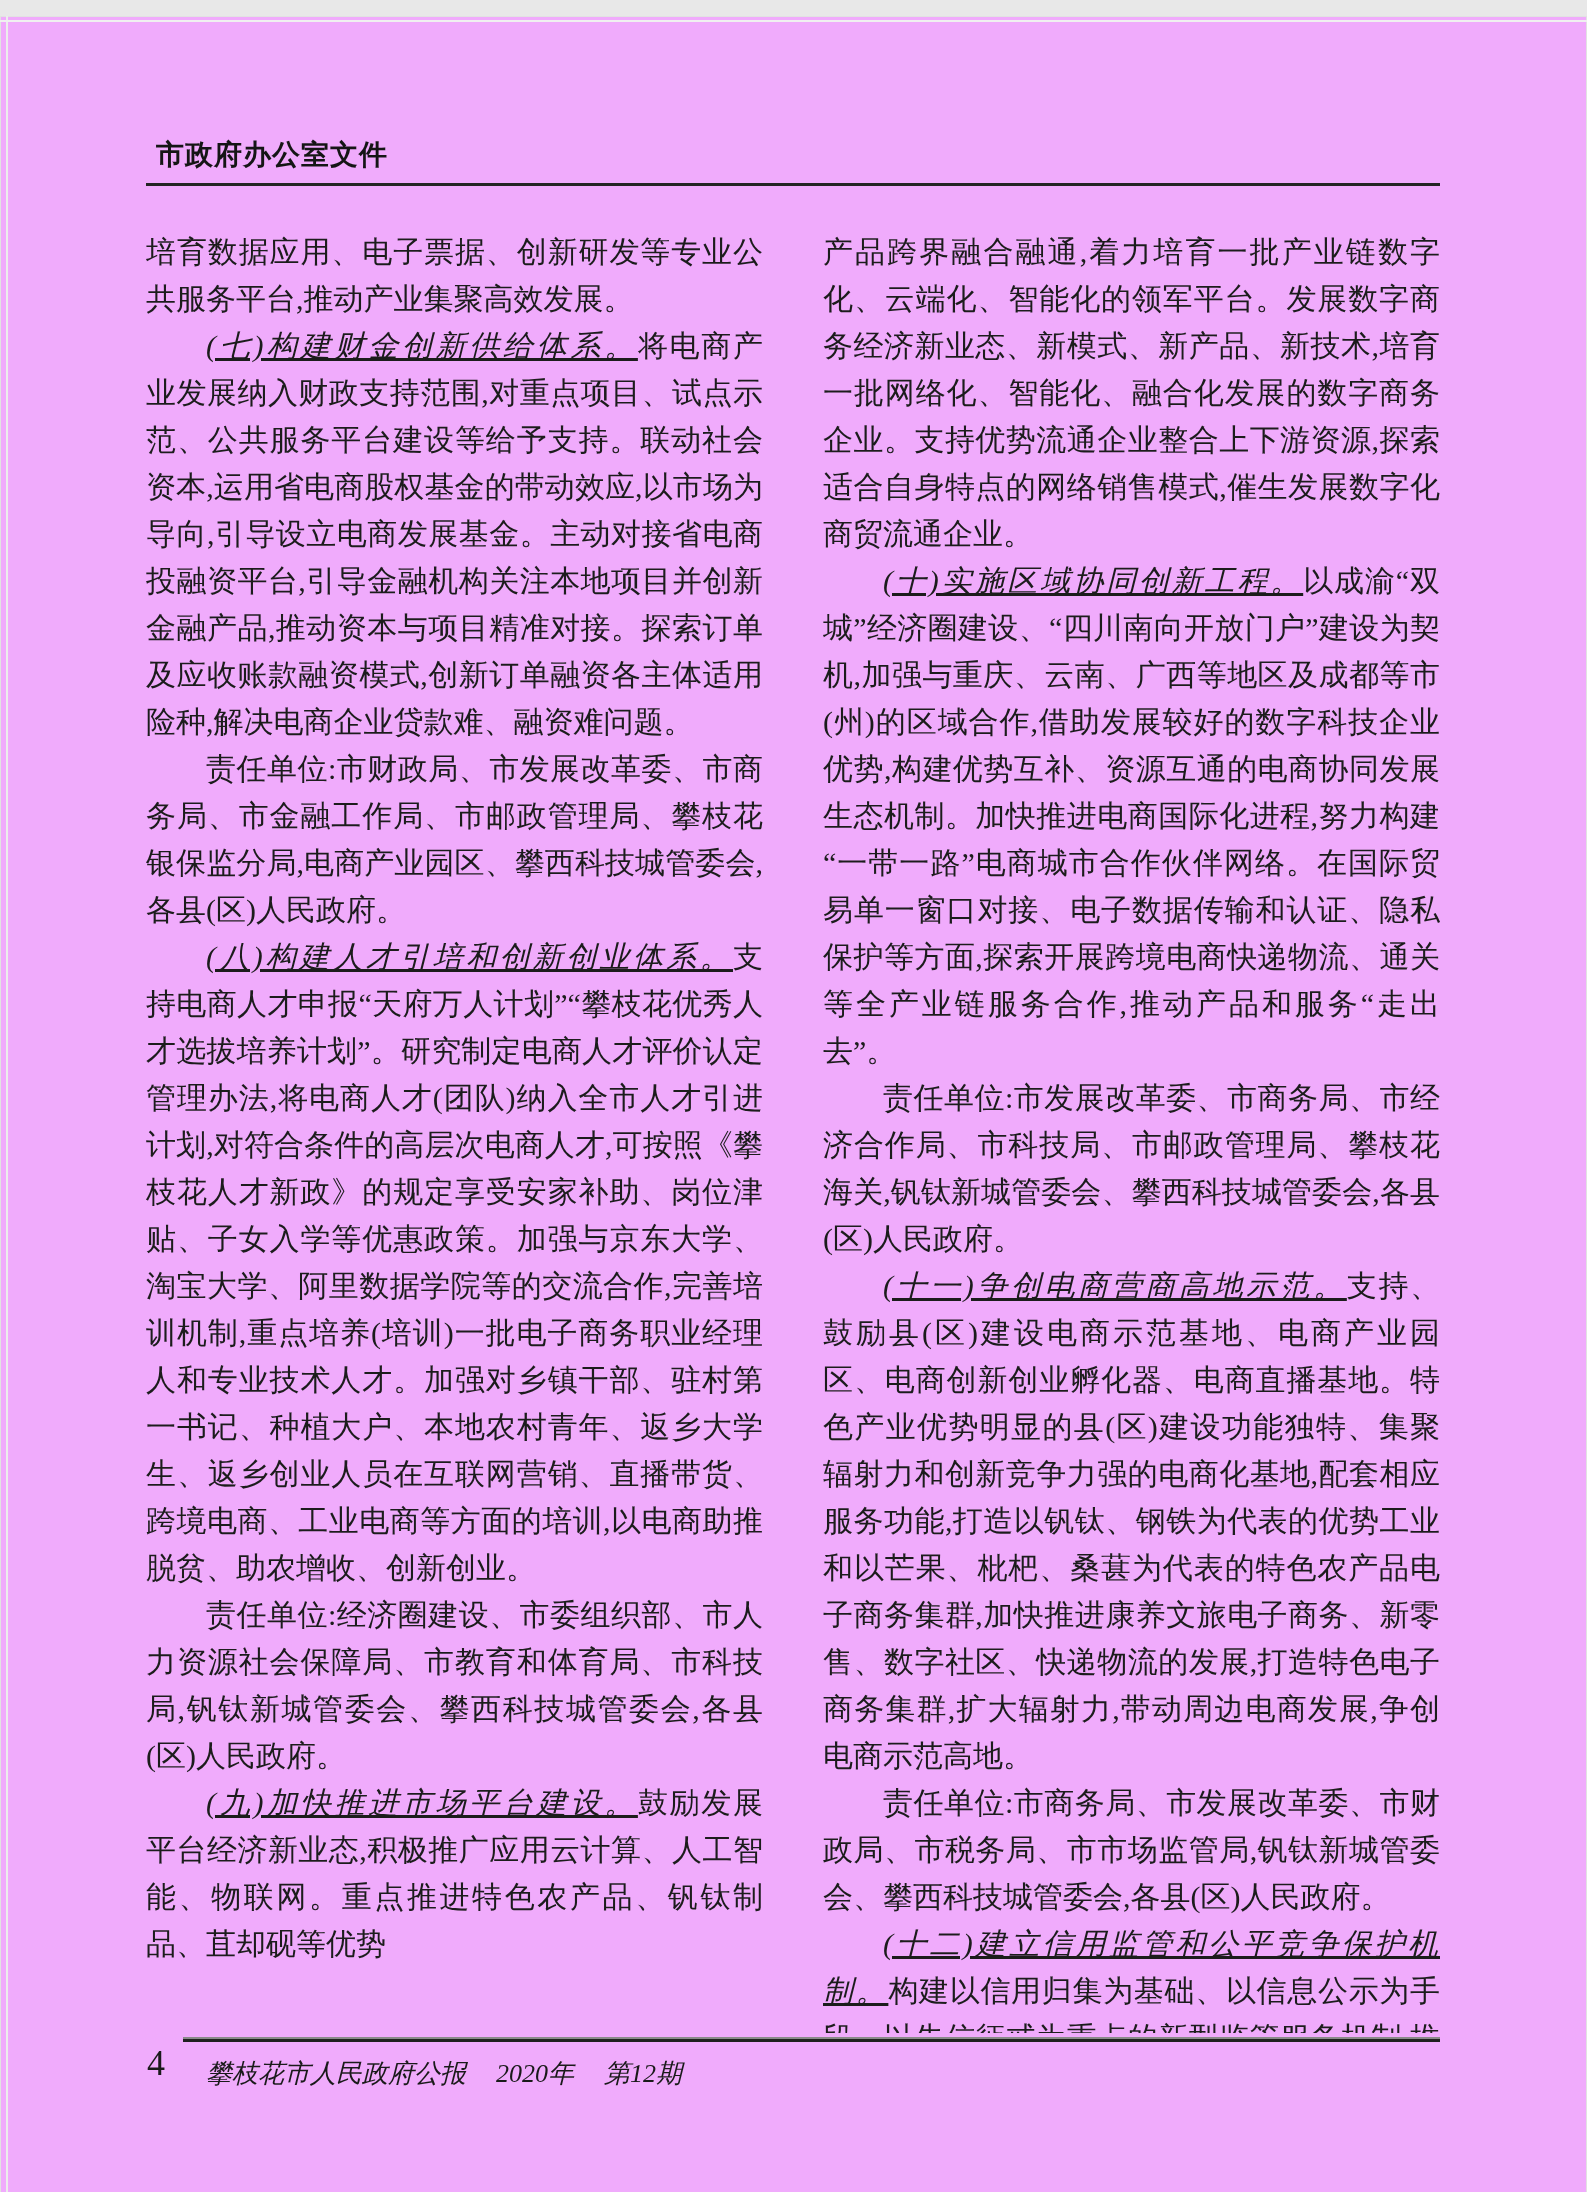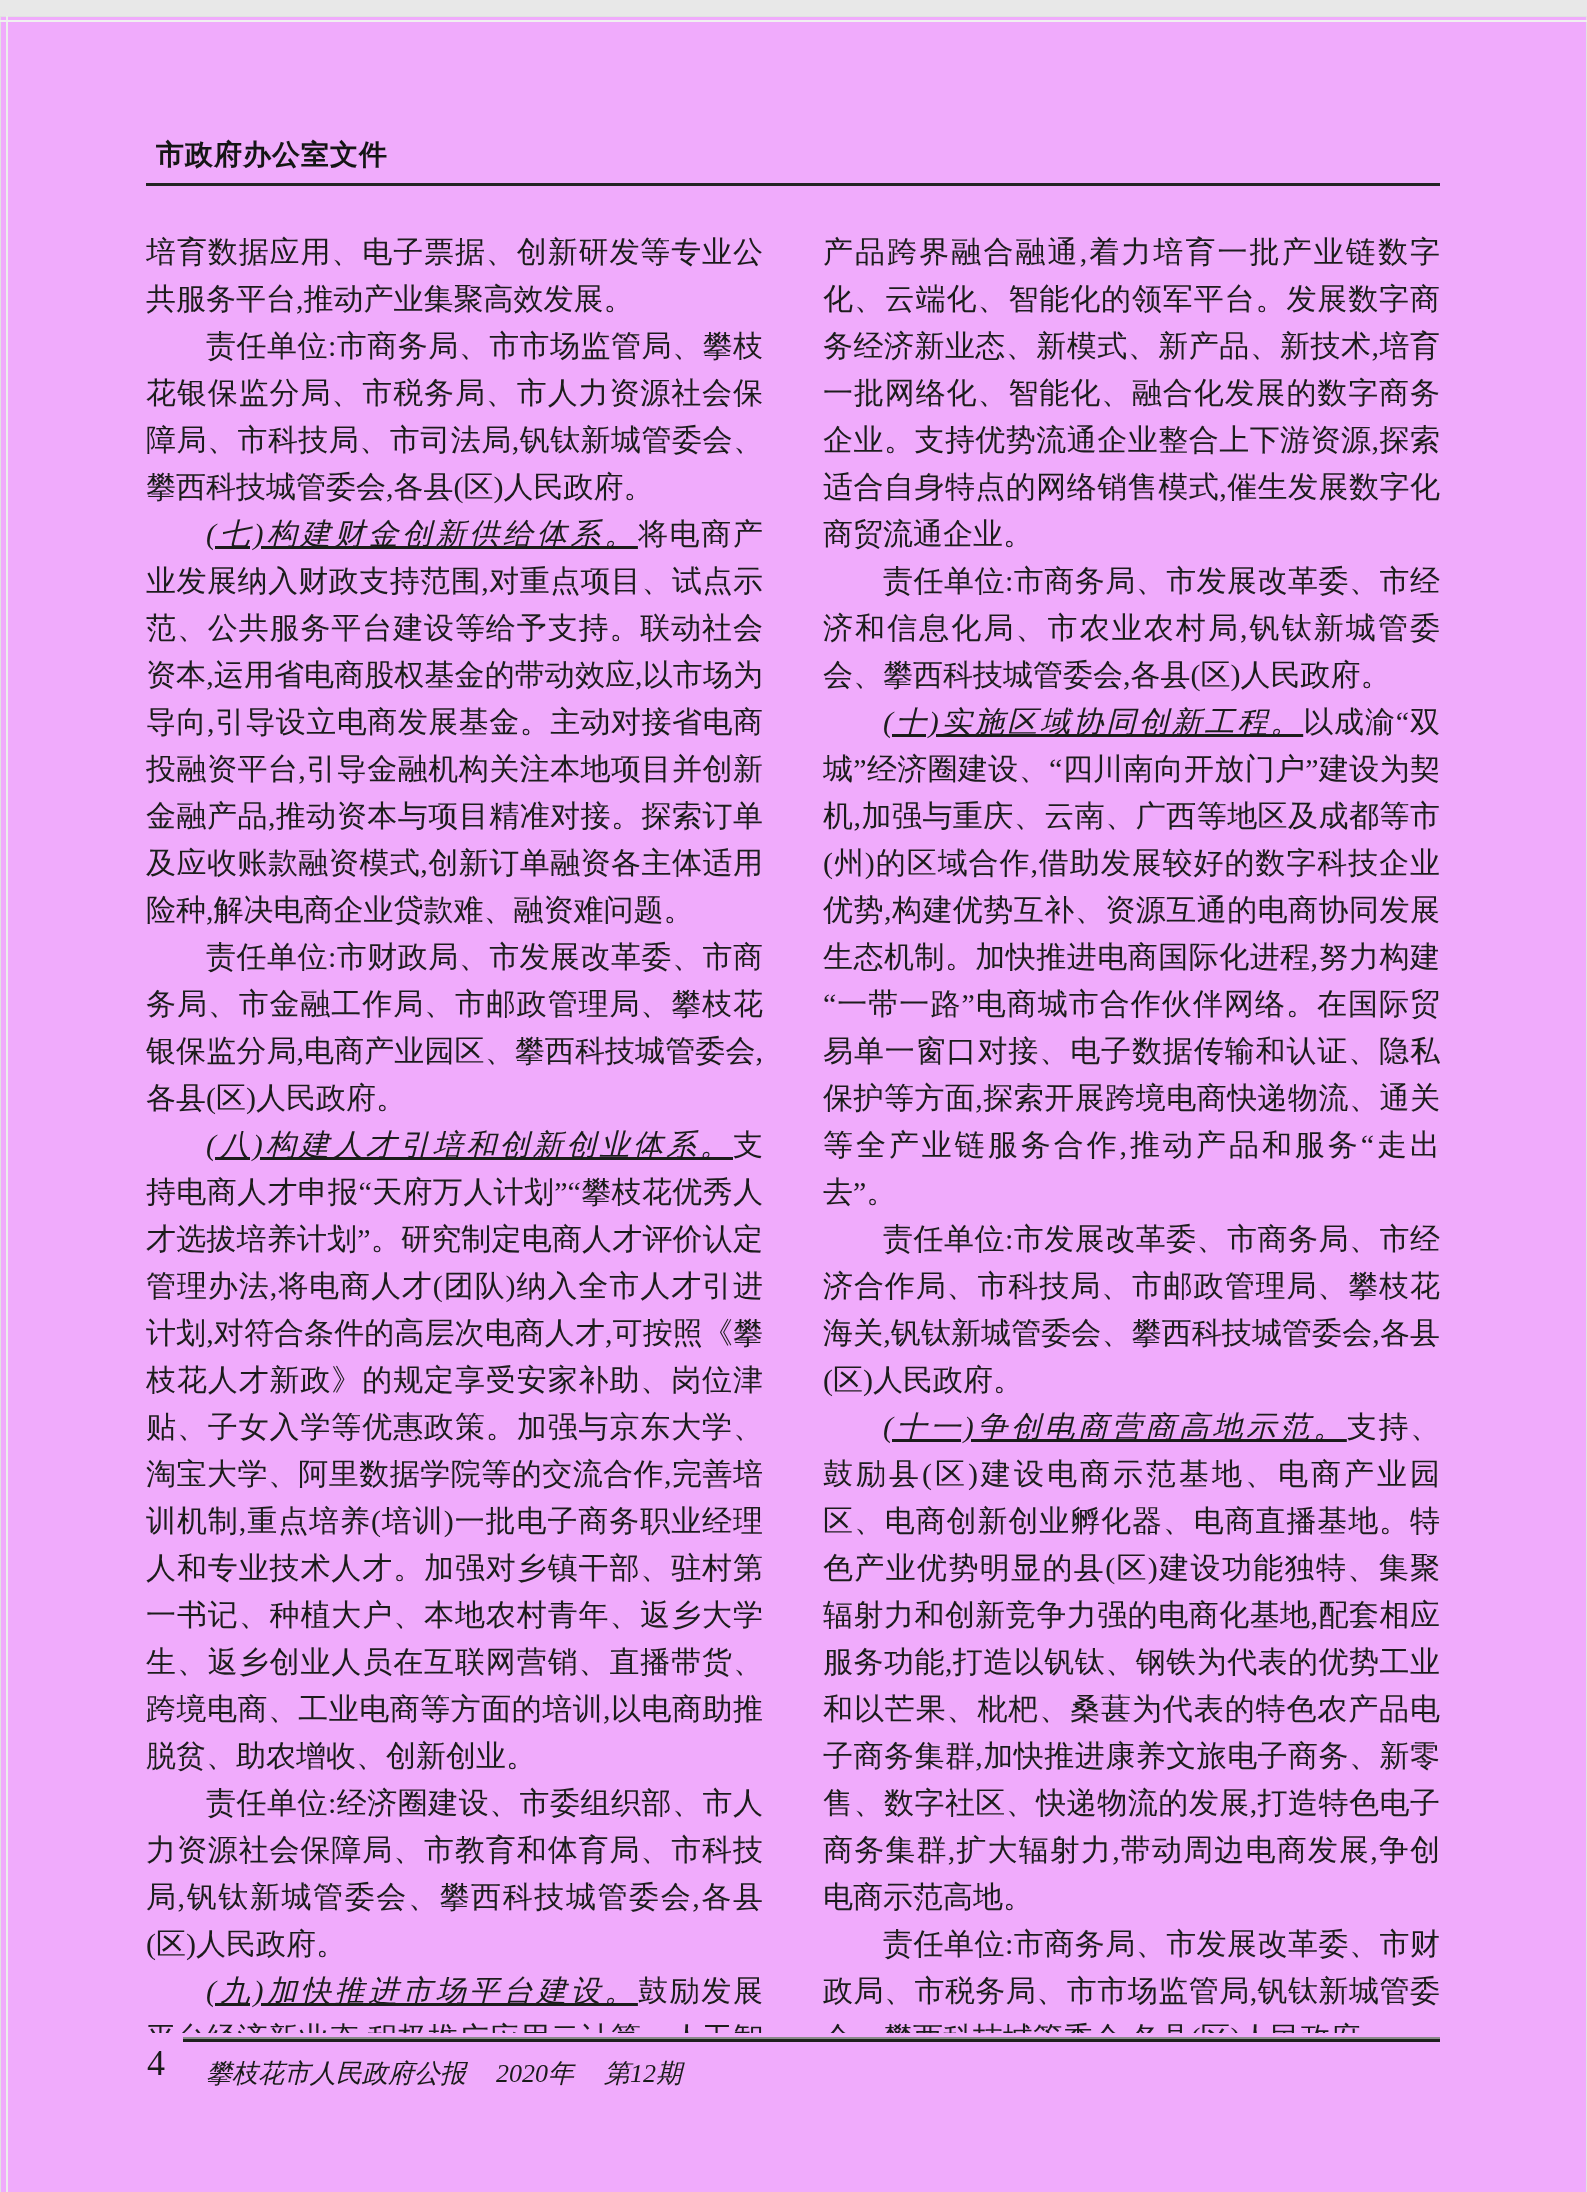--- a/index.html
+++ b/index.html
@@ -101,30 +101,28 @@
 <div class="page">
   <div class="scan-edge-left"></div>
   <div class="scan-edge-top"></div>
 
   <div class="header-title">市政府办公室文件</div>
   <div class="header-rule"></div>
 
   <main class="columns">
     <section class="col" id="col-left">
         <p class="para">培育数据应用、电子票据、创新研发等专业公共服务平台,推动产业集聚高效发展。</p>
-        <p class="para indent">责任单位:市商务局、市市场监管局、攀枝花银保监分局、市税务局、市人力资源社会保障局、市科技局、市司法局,钒钛新城管委会、攀西科技城管委会,各县(区)人民政府。</p>
         <p class="para indent"><span class="lead">(七)构建财金创新供给体系。</span>将电商产业发展纳入财政支持范围,对重点项目、试点示范、公共服务平台建设等给予支持。联动社会资本,运用省电商股权基金的带动效应,以市场为导向,引导设立电商发展基金。主动对接省电商投融资平台,引导金融机构关注本地项目并创新金融产品,推动资本与项目精准对接。探索订单及应收账款融资模式,创新订单融资各主体适用险种,解决电商企业贷款难、融资难问题。</p>
         <p class="para indent">责任单位:市财政局、市发展改革委、市商务局、市金融工作局、市邮政管理局、攀枝花银保监分局,电商产业园区、攀西科技城管委会,各县(区)人民政府。</p>
         <p class="para indent"><span class="lead">(八)构建人才引培和创新创业体系。</span>支持电商人才申报“天府万人计划”“攀枝花优秀人才选拔培养计划”。研究制定电商人才评价认定管理办法,将电商人才(团队)纳入全市人才引进计划,对符合条件的高层次电商人才,可按照《攀枝花人才新政》的规定享受安家补助、岗位津贴、子女入学等优惠政策。加强与京东大学、淘宝大学、阿里数据学院等的交流合作,完善培训机制,重点培养(培训)一批电子商务职业经理人和专业技术人才。加强对乡镇干部、驻村第一书记、种植大户、本地农村青年、返乡大学生、返乡创业人员在互联网营销、直播带货、跨境电商、工业电商等方面的培训,以电商助推脱贫、助农增收、创新创业。</p>
         <p class="para indent">责任单位:经济圈建设、市委组织部、市人力资源社会保障局、市教育和体育局、市科技局,钒钛新城管委会、攀西科技城管委会,各县(区)人民政府。</p>
         <p class="para indent"><span class="lead">(九)加快推进市场平台建设。</span>鼓励发展平台经济新业态,积极推广应用云计算、人工智能、物联网。重点推进特色农产品、钒钛制品、苴却砚等优势</p>
       </section>
     <section class="col" id="col-right">
         <p class="para">产品跨界融合融通,着力培育一批产业链数字化、云端化、智能化的领军平台。发展数字商务经济新业态、新模式、新产品、新技术,培育一批网络化、智能化、融合化发展的数字商务企业。支持优势流通企业整合上下游资源,探索适合自身特点的网络销售模式,催生发展数字化商贸流通企业。</p>
-        <p class="para indent">责任单位:市商务局、市发展改革委、市经济和信息化局、市农业农村局,钒钛新城管委会、攀西科技城管委会,各县(区)人民政府。</p>
         <p class="para indent"><span class="lead">(十)实施区域协同创新工程。</span>以成渝“双城”经济圈建设、“四川南向开放门户”建设为契机,加强与重庆、云南、广西等地区及成都等市(州)的区域合作,借助发展较好的数字科技企业优势,构建优势互补、资源互通的电商协同发展生态机制。加快推进电商国际化进程,努力构建“一带一路”电商城市合作伙伴网络。在国际贸易单一窗口对接、电子数据传输和认证、隐私保护等方面,探索开展跨境电商快递物流、通关等全产业链服务合作,推动产品和服务“走出去”。</p>
         <p class="para indent">责任单位:市发展改革委、市商务局、市经济合作局、市科技局、市邮政管理局、攀枝花海关,钒钛新城管委会、攀西科技城管委会,各县(区)人民政府。</p>
         <p class="para indent"><span class="lead">(十一)争创电商营商高地示范。</span>支持、鼓励县(区)建设电商示范基地、电商产业园区、电商创新创业孵化器、电商直播基地。特色产业优势明显的县(区)建设功能独特、集聚辐射力和创新竞争力强的电商化基地,配套相应服务功能,打造以钒钛、钢铁为代表的优势工业和以芒果、枇杷、桑葚为代表的特色农产品电子商务集群,加快推进康养文旅电子商务、新零售、数字社区、快递物流的发展,打造特色电子商务集群,扩大辐射力,带动周边电商发展,争创电商示范高地。</p>
         <p class="para indent">责任单位:市商务局、市发展改革委、市财政局、市税务局、市市场监管局,钒钛新城管委会、攀西科技城管委会,各县(区)人民政府。</p>
         <p class="para indent"><span class="lead">(十二)建立信用监管和公平竞争保护机制。</span>构建以信用归集为基础、以信息公示为手段、以失信惩戒为重点的新型监管服务机制,推动精准监管、协</p>
       </section>
   </main>
 
   <div class="footer-rule"></div>
   <div class="footer-page-num">4</div>

